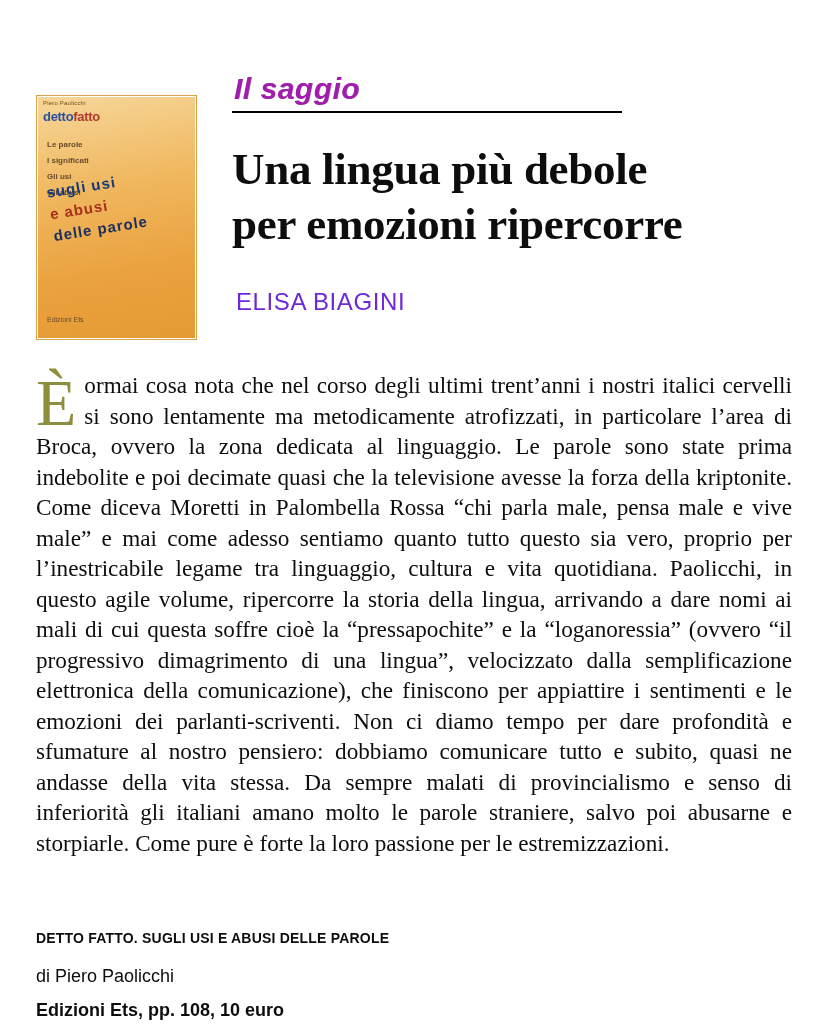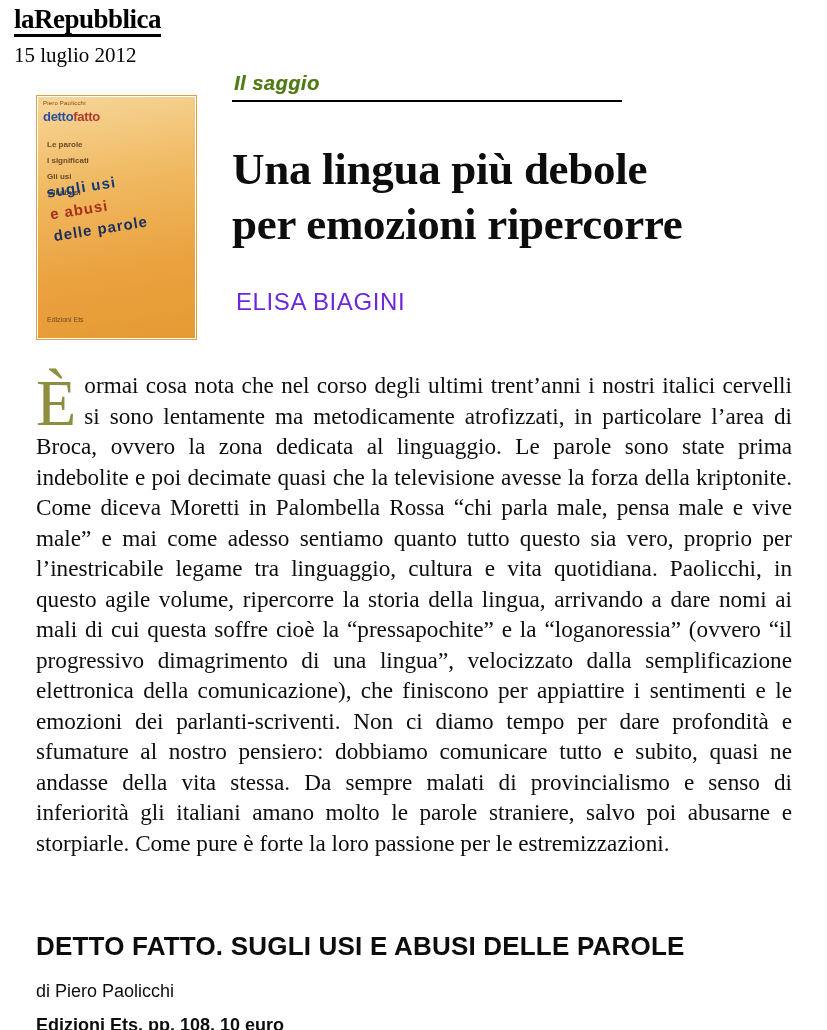--- a/index.html
+++ b/index.html
@@ -54,23 +54,23 @@
     position: absolute;
     left: 232px;
     top: 72px;
     width: 390px;
   }
   .kicker {
     display: inline-block;
     font-family: "Liberation Sans", sans-serif;
     font-weight: bold;
     font-style: italic;
-    font-size: 20px;
+    font-size: 30px;
     letter-spacing: 0.5px;
-    color: #4d7c0f;
+    color: #a21caf;
     padding: 0 2px 2px 2px;
     
     text-shadow: 0.5px 0 0 rgba(0,0,0,0.35);
   }
   .kicker-rule {
     margin-top: 3px;
     width: 390px;
     height: 2px;
     background: #000;
   }
@@ -203,45 +203,41 @@
   .credit {
     position: absolute;
     left: 36px;
     top: 930px;
     width: 740px;
     font-family: "Liberation Sans", sans-serif;
     color: #0d0d0d;
   }
   .credit .c-title {
     font-weight: bold;
-    font-size: 26px;
+    font-size: 14px;
     letter-spacing: 0.2px;
     line-height: 1.25;
   }
   .credit .c-author {
     font-size: 18px;
     margin-top: 17px;
     line-height: 1.25;
   }
   .credit .c-pub {
     font-weight: bold;
     font-size: 18px;
     margin-top: 12px;
     line-height: 1.25;
   }
 </style>
 </head>
 <body>
 
 <div class="page">
 
-  <div class="masthead">
-    <div class="masthead-title">laRepubblica</div>
-    <div class="masthead-date">15 luglio 2012</div>
-  </div>
 
   <div class="kicker-wrap">
     <div class="kicker">Il saggio</div>
     <div class="kicker-rule"></div>
   </div>
 
   <h1 class="headline">
     <span class="l1">Una lingua più debole</span>
     <span class="l2">per emozioni ripercorre</span>
   </h1>

